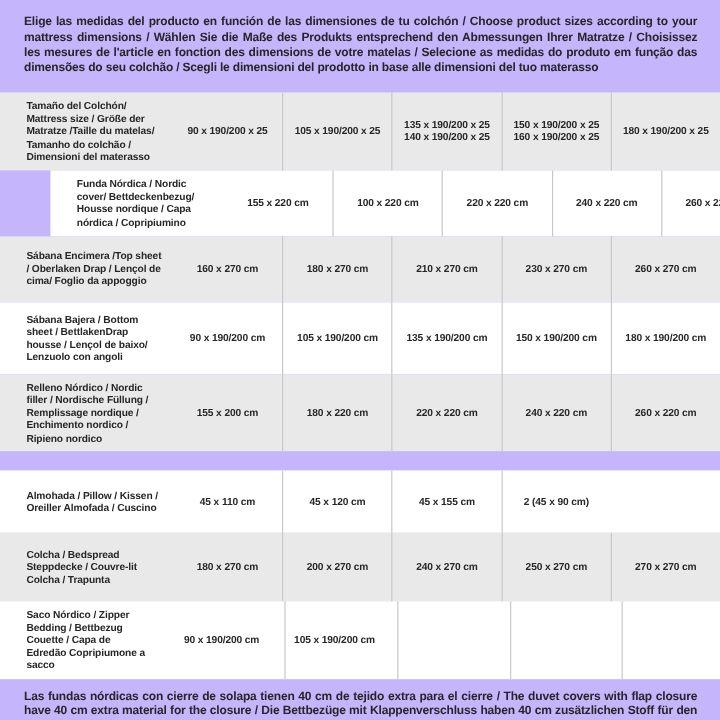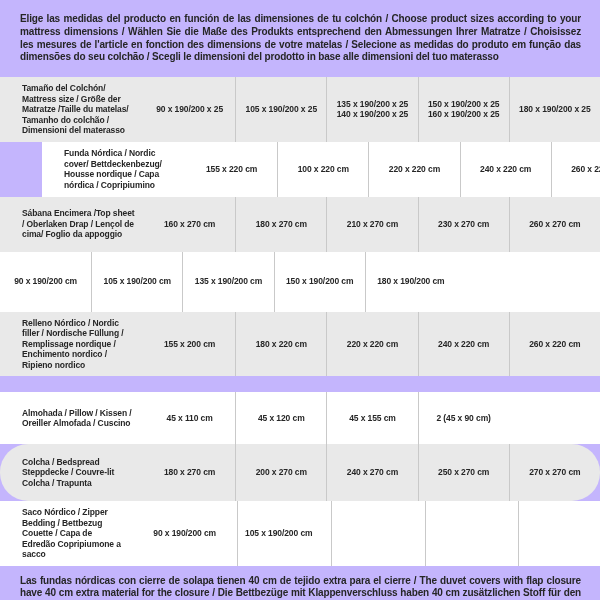--- a/index.html
+++ b/index.html
@@ -63,21 +63,21 @@
   }
   .cell.val + .cell.val {
     border-left: 1px solid #c9c9c9;
   }
   .r-header  { min-height: 64px; }
   .r-funda   { min-height: 55px; margin-left: 42px; }
   .r-encima  { min-height: 55px; }
   .r-bajera  { min-height: 60px; }
   .r-relleno { min-height: 63px; }
   .r-almohada{ min-height: 52px; margin-top: 16px; }
-  .r-colcha  { min-height: 57px; border-radius: 28px; }
+  .r-colcha  { min-height: 57px; }
   .r-saco    { min-height: 52px; gap: 12px; }
   .footnote {
     margin: 9px 19px 0 20px;
     font-size: 10px;
     font-weight: bold;
     line-height: 12.8px;
     letter-spacing: -0.15px;
     text-align: justify;
     color: #262626;
   }
@@ -114,20 +114,21 @@
     <div class="t-row gray r-encima">
       <div class="cell label">Sábana Encimera /Top sheet / Oberlaken Drap / Lençol de cima/ Foglio da appoggio</div>
       <div class="cell val">160 x 270 cm</div>
       <div class="cell val">180 x 270 cm</div>
       <div class="cell val">210 x 270 cm</div>
       <div class="cell val">230 x 270 cm</div>
       <div class="cell val">260 x 270 cm</div>
     </div>
 
     <div class="t-row r-bajera">
+      <div class="cell label">Sábana Bajera / Bottom sheet / BettlakenDrap housse / Lençol de baixo/ Lenzuolo con angoli</div>
       <div class="cell val">90 x 190/200 cm</div>
       <div class="cell val">105 x 190/200 cm</div>
       <div class="cell val">135 x 190/200 cm</div>
       <div class="cell val">150 x 190/200 cm</div>
       <div class="cell val">180 x 190/200 cm</div>
     </div>
 
     <div class="t-row gray r-relleno">
       <div class="cell label">Relleno Nórdico / Nordic filler / Nordische Füllung / Remplissage nordique / Enchimento nordico / Ripieno nordico</div>
       <div class="cell val">155 x 200 cm</div>

